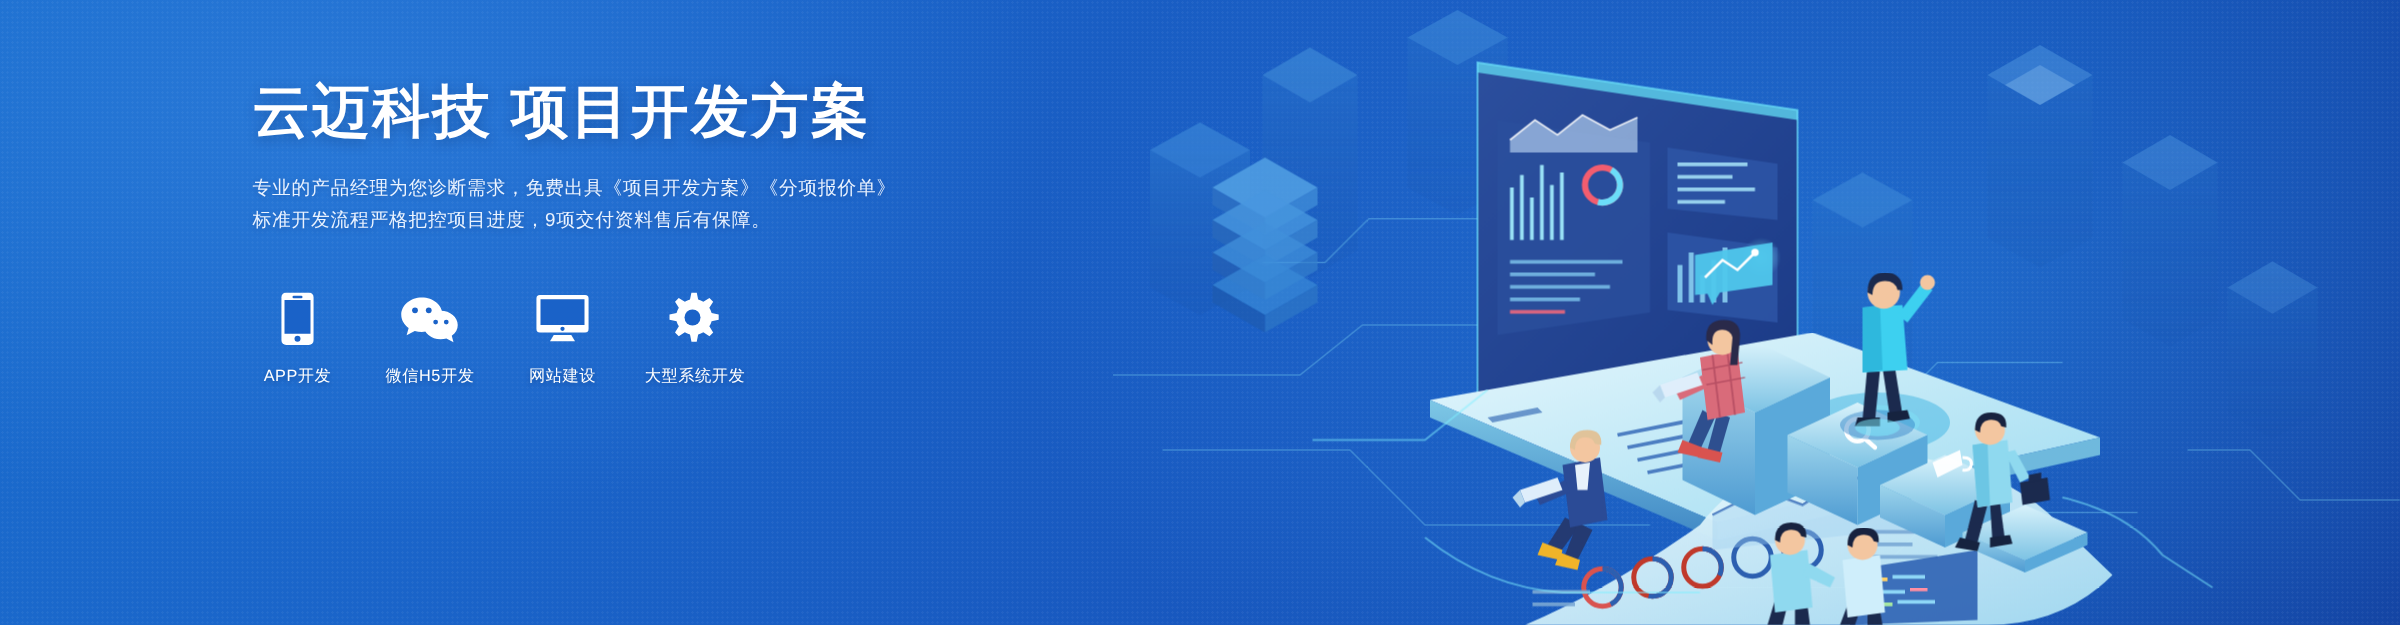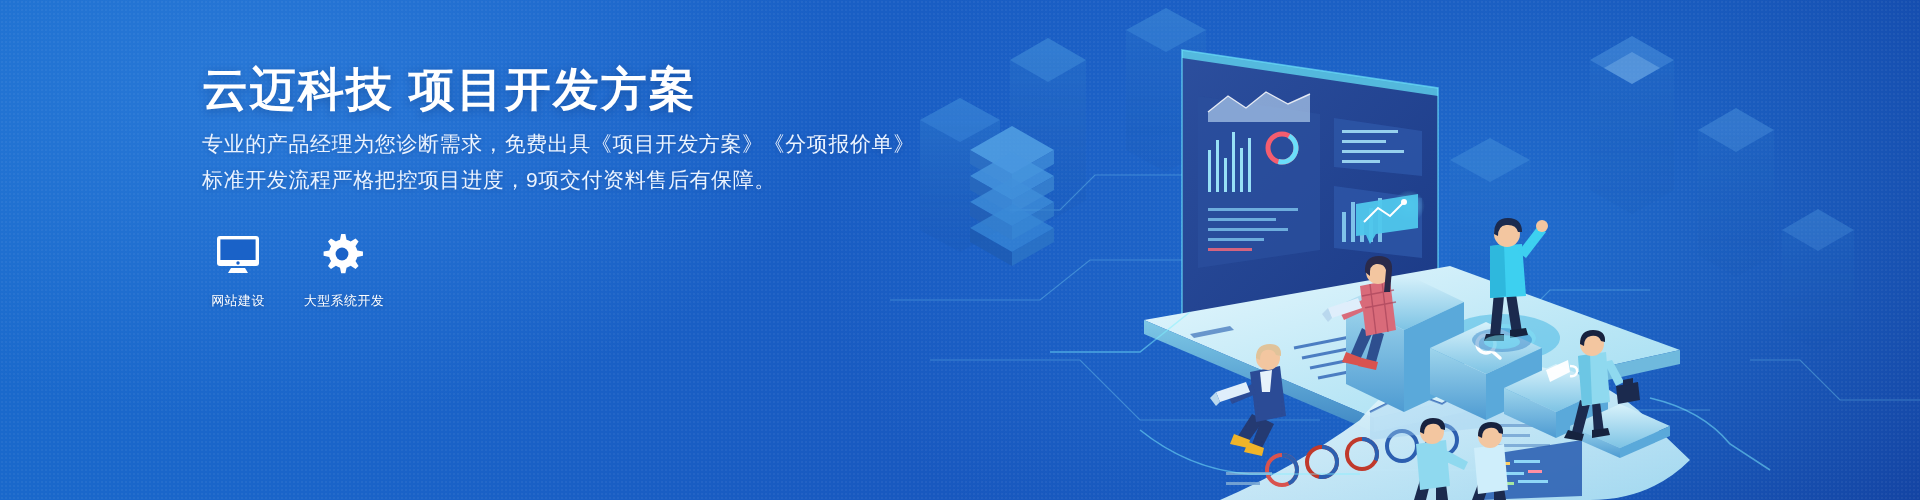--- a/index.html
+++ b/index.html
@@ -37,23 +37,23 @@
   #headline {
     font-size:46px;
     font-weight:bold;
     color:#ffffff;
     letter-spacing:2px;
     line-height:1.18;
     white-space:nowrap;
     text-shadow:0 2px 10px rgba(0,30,80,0.30);
   }
   #subtitle {
-    margin-top:10px;
+    margin-top:22px;
     color:#eaf3ff;
-    font-size:21px;
+    font-size:15px;
     line-height:1.72;
     letter-spacing:0.6px;
     font-weight:400;
     text-shadow:0 1px 5px rgba(0,30,80,0.22);
   }
   .sub-line { white-space:nowrap; }
 
   
   #service-list {
     position:absolute;
@@ -486,22 +486,49 @@
   <div id="left-content">
     <div id="headline">云迈科技 项目开发方案</div>
     <div id="subtitle">
       <div class="sub-line">专业的产品经理为您诊断需求，免费出具《项目开发方案》《分项报价单》</div>
       <div class="sub-line">标准开发流程严格把控项目进度，9项交付资料售后有保障。</div>
     </div>
   </div>
 
   <div id="service-list">
 
-
-
+    <div class="service-item">
+      <div class="service-icon">
+        <svg width="26" height="42" viewBox="0 0 26 42">
+          <rect x="0" y="0" width="26" height="42" rx="4" fill="#ffffff"></rect>
+          <rect x="2.6" y="6" width="20.8" height="27" fill="#1a62c8"></rect>
+          <rect x="9" y="2.6" width="8" height="2" rx="1" fill="#1a62c8"></rect>
+          <circle cx="13" cy="37" r="2.4" fill="#1a62c8"></circle>
+        </svg>
+      </div>
+      <div class="service-label">APP开发</div>
+    </div>
+
+
+    <div class="service-item">
+      <div class="service-icon">
+        <svg width="48" height="40" viewBox="0 0 48 40">
+          <path d="M17.5 3 C8.4 3 1 9.2 1 16.8 C1 21 3.3 24.8 6.9 27.3 L5.3 33.2 L11.8 29.7
+                   C13.6 30.2 15.5 30.5 17.5 30.5 C26.6 30.5 34 24.3 34 16.8 C34 9.2 26.6 3 17.5 3 Z" fill="#ffffff"></path>
+          <circle cx="12" cy="13.2" r="2.3" fill="#1a62c8"></circle>
+          <circle cx="23" cy="13.2" r="2.3" fill="#1a62c8"></circle>
+          <path d="M32.5 13.5 C24.9 13.5 18.8 18.6 18.8 24.9 C18.8 31.2 24.9 36.3 32.5 36.3
+                   C34.1 36.3 35.7 36.1 37.1 35.7 L42.8 38.7 L41.4 33.6 C44.6 31.4 46.2 28.3 46.2 24.9
+                   C46.2 18.6 40.1 13.5 32.5 13.5 Z" fill="#ffffff"></path>
+          <circle cx="28.5" cy="22.6" r="1.9" fill="#1a62c8"></circle>
+          <circle cx="37" cy="22.6" r="1.9" fill="#1a62c8"></circle>
+        </svg>
+      </div>
+      <div class="service-label">微信H5开发</div>
+    </div>
 
     <div class="service-item">
       <div class="service-icon">
         <svg width="42" height="38" viewBox="0 0 42 38">
           <rect x="0" y="0" width="42" height="30" rx="3" fill="#ffffff"></rect>
           <rect x="3.4" y="3.4" width="35.2" height="20.6" fill="#1a62c8"></rect>
           <circle cx="21" cy="27" r="1.7" fill="#1a62c8"></circle>
           <path d="M14 32 L28 32 L31 37 L11 37 Z" fill="#ffffff"></path>
         </svg>
       </div>

